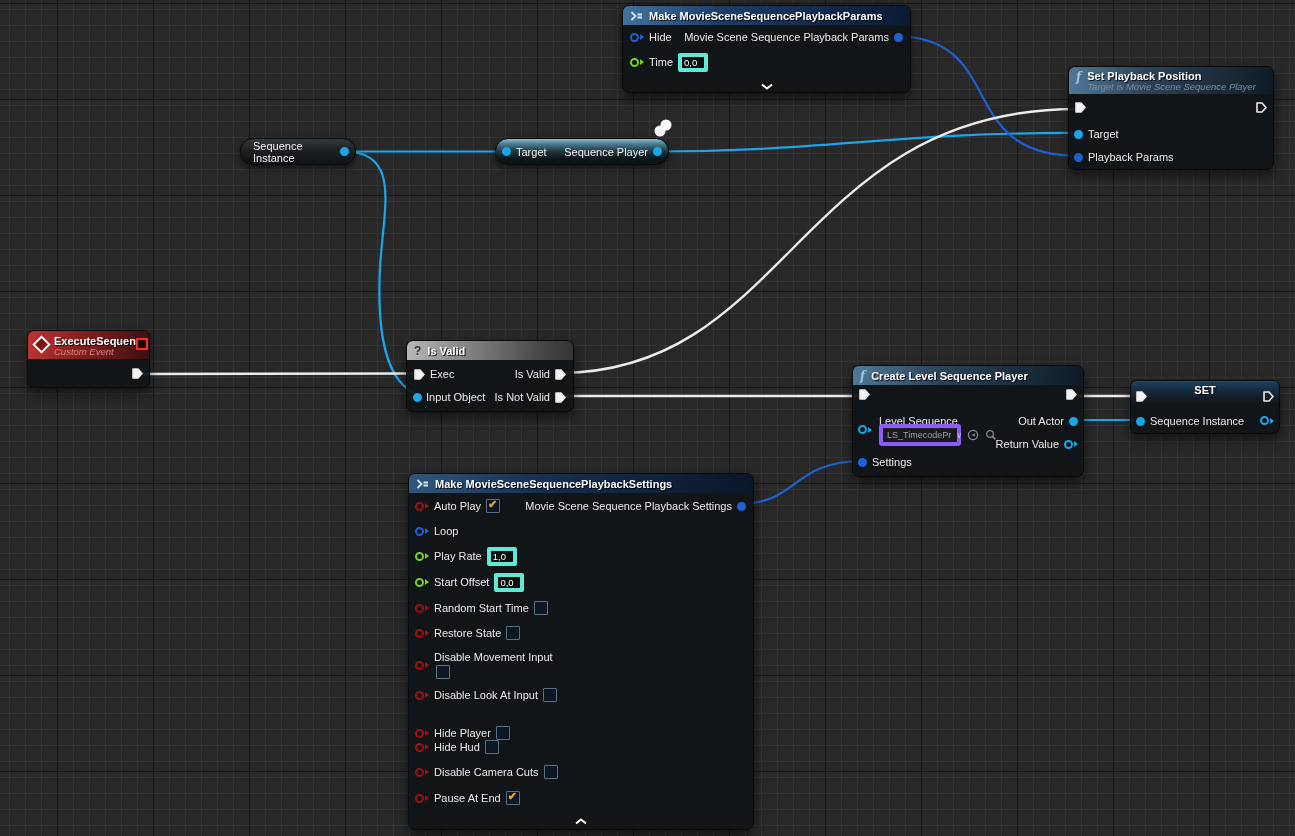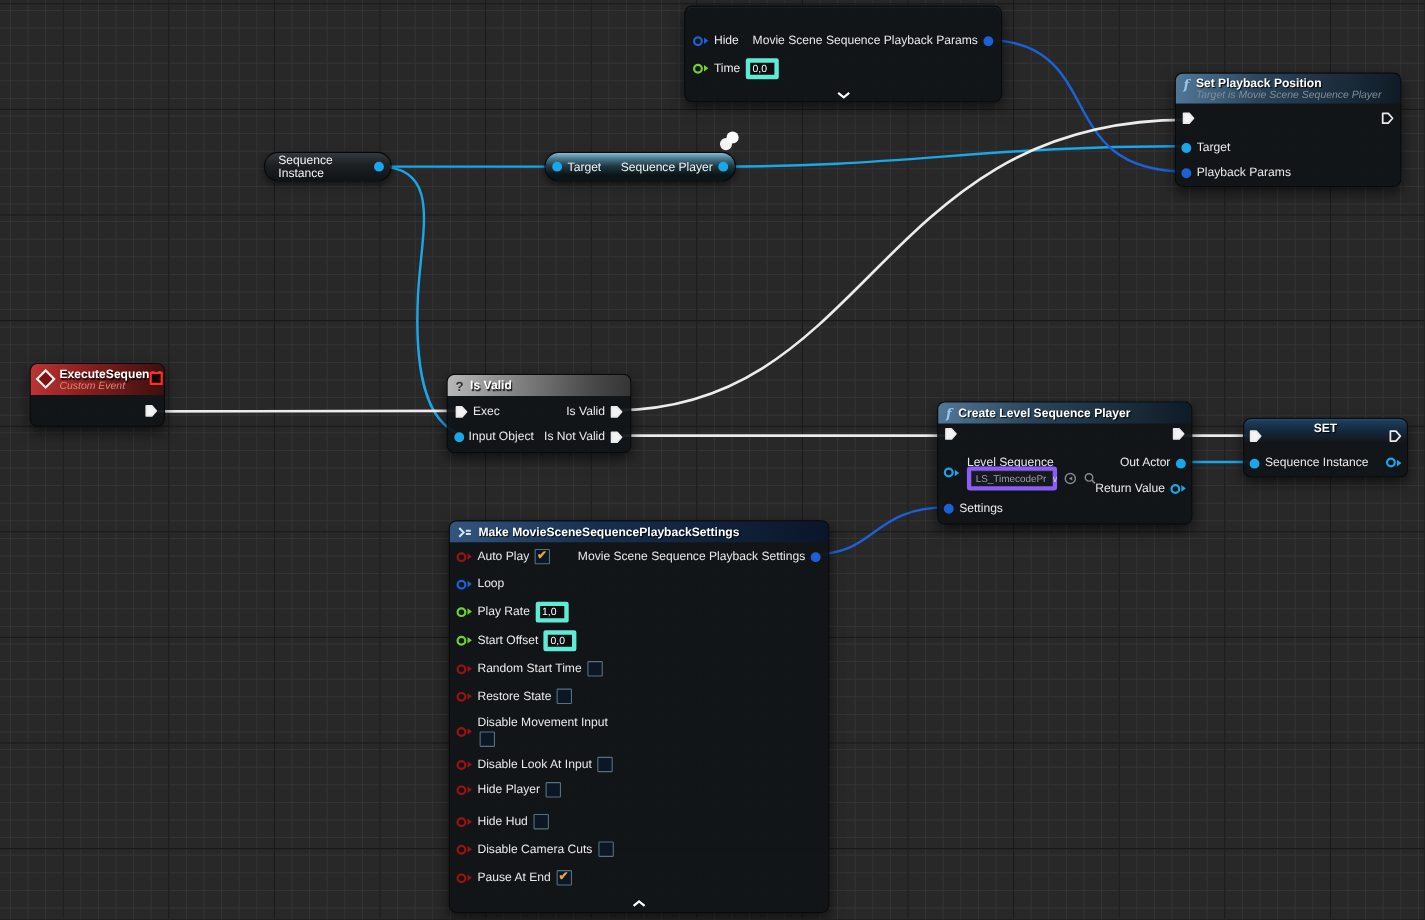--- a/index.html
+++ b/index.html
@@ -93,20 +93,27 @@
     <path class="w-struct" d="M893 36 C1010 36, 952 157, 1080 156"></path>
     <path class="w-exec" d="M137 374 L420 373.5"></path>
     <path class="w-exec" d="M561 373 C790 371, 800 108, 1079 109"></path>
     <path class="w-exec" d="M561 396 L863 396"></path>
     <path class="w-exec" d="M1070 396 L1140 396"></path>
     <path class="w-obj" d="M1069 420 L1141 420"></path>
     <path class="w-struct" d="M738 504 C800 504, 790 461, 864 461"></path>
   </svg>
 
   <div class="node" style="left:622px;top:5px;width:287px;height:86px;">
+    <div class="hdr hdr-make">
+      <svg width="13" height="10">
+          <path d="M1.5 1 L5.5 5 L1.5 9" stroke="#d4e6f7" stroke-width="1.8" fill="none"></path>
+          <path d="M7.5 3.5 H12 M7.5 6.5 H12" stroke="#d4e6f7" stroke-width="1.8"></path>
+        </svg>
+      <span class="t">Make MovieSceneSequencePlaybackParams</span>
+    </div>
     <div class="row" style="left:7px;top:22px;">
       <span class="dpin" style="--c:#1c61d5">
           <i></i>
           <u></u>
         </span>
       <span class="lbl">Hide</span>
     </div>
     <div class="row rowr" style="right:7px;top:22px;">
       <span class="lbl">Movie Scene Sequence Playback Params</span>
       <span class="dpin filled" style="--c:#1c61d5">
@@ -390,21 +397,21 @@
       </span>
     </div>
     <div class="row" style="left:6px;top:212px;">
       <span class="dpin" style="--c:#9a1313">
           <i></i>
           <u></u>
         </span>
       <span class="lbl">Disable Look At Input</span>
       <span class="cb"></span>
     </div>
-    <div class="row" style="left:6px;top:235px;">
+    <div class="row" style="left:6px;top:250px;">
       <span class="dpin" style="--c:#9a1313">
           <i></i>
           <u></u>
         </span>
       <span class="lbl">Hide Player</span>
       <span class="cb"></span>
     </div>
     <div class="row" style="left:6px;top:264px;">
       <span class="dpin" style="--c:#9a1313">
           <i></i>

